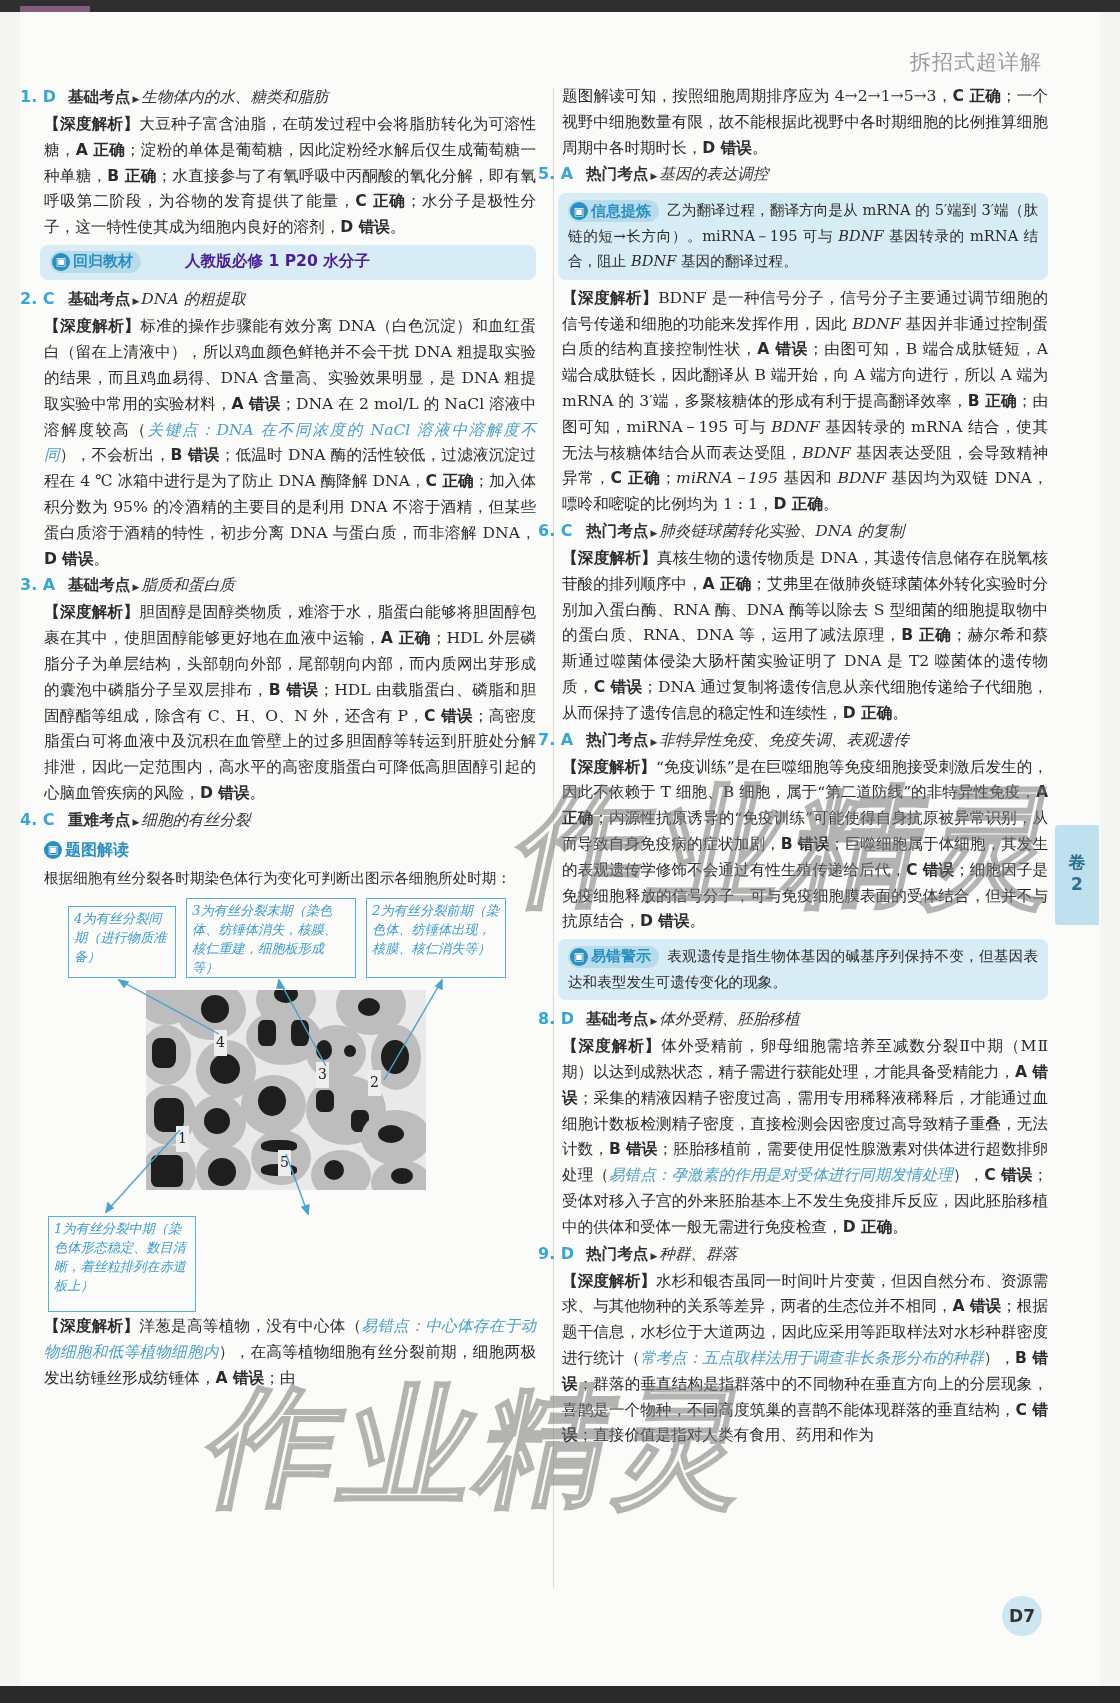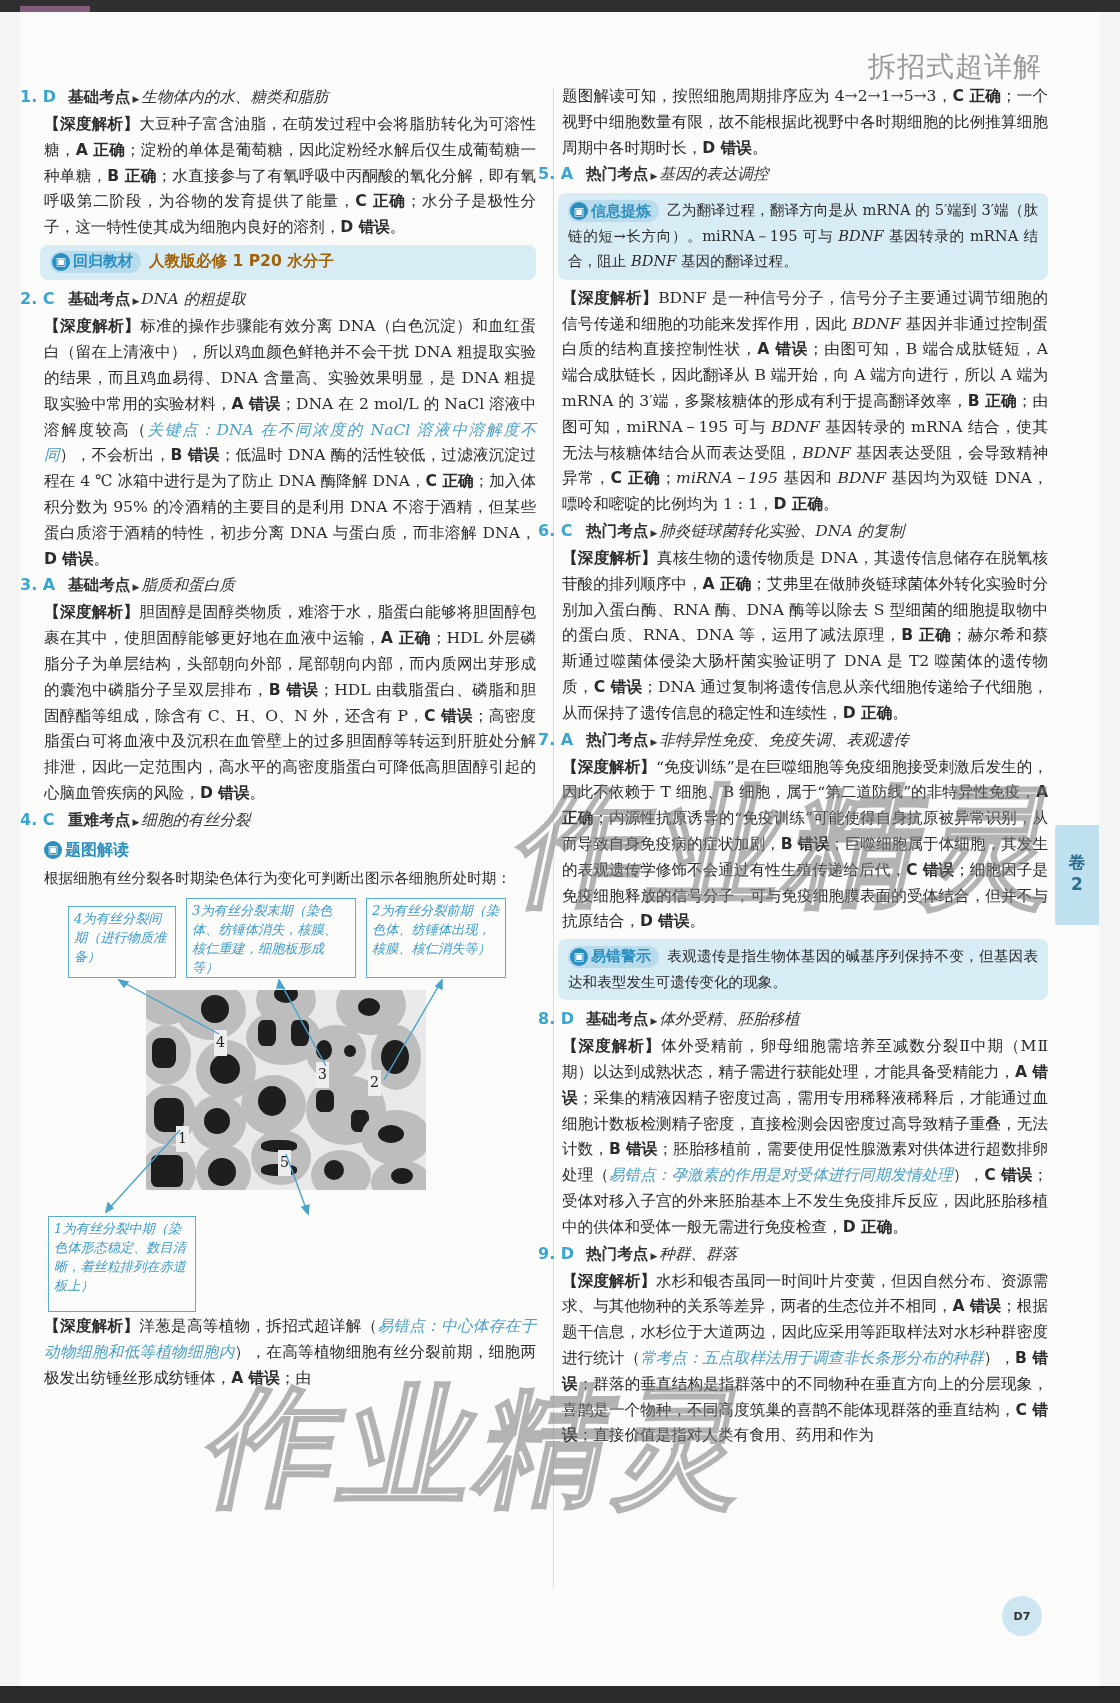--- a/index.html
+++ b/index.html
@@ -2,50 +2,50 @@
 <html><head>
 <meta charset="utf-8">
 <style>
   * { box-sizing: border-box; margin: 0; padding: 0; }
   html, body { width: 1120px; height: 1703px; background: #f4f4f2; overflow: hidden; }
   body { position: relative; font-family: "DejaVu Serif", "Liberation Serif", serif; color: #2b2b2b; }
   .topbar { position: absolute; left: 0; top: 0; width: 1120px; height: 12px; background: #2f2f2f; }
   .topbar .pink { position: absolute; left: 20px; top: 6px; width: 70px; height: 8px; background: #d98ac8; opacity: .5; }
   .bottombar { position: absolute; left: 0; top: 1686px; width: 1120px; height: 17px; background: #2a2a2a; }
   .page { position: absolute; left: 20px; top: 12px; width: 1080px; height: 1674px; background: #fbfbf9; }
-  .header-title { position: absolute; right: 78px; top: 48px; font-family: "DejaVu Sans", sans-serif; font-size: 28px; color: #9a9a9a; letter-spacing: 1px; }
+  .header-title { position: absolute; right: 78px; top: 48px; font-family: "DejaVu Sans", sans-serif; font-size: 21px; color: #9a9a9a; letter-spacing: 1px; }
   .col { position: absolute; top: 84px; font-size: 15.6px; line-height: 25.8px; }
   .col.left { left: 44px; width: 492px; }
   .col.right { left: 562px; width: 486px; }
   .divider { position: absolute; left: 553px; top: 88px; width: 1px; height: 1500px; background: #dadada; }
   .q-head { display: flex; align-items: baseline; font-size: 15.6px; line-height: 26px; margin-left: -24px; }
   .q-num { font-family: "DejaVu Sans", sans-serif; font-weight: bold; color: #3aa5cf; width: 48px; font-size: 16px; }
   .q-kind { font-family: "DejaVu Sans", sans-serif; font-weight: bold; color: #333; }
   .q-arrow { font-size: 9px; margin: 0 2px; color: #333; }
   .q-topic { font-family: "DejaVu Serif", serif; font-style: italic; color: #333; }
   .para { text-align: justify; }
   .tag { font-family: "DejaVu Sans", sans-serif; font-weight: bold; }
   .b { font-weight: bold; font-family: "DejaVu Sans", sans-serif; }
   .hint { color: #4a9fc6; font-style: italic; }
   .it { font-style: italic; }
   .box { background: #d8ecf5; border-radius: 8px; padding: 4px 10px 6px 10px; margin: 4px 0 6px -4px; line-height: 25.5px; }
   .badge { display: inline-flex; align-items: center; background: #b9dcec; border-radius: 12px; padding: 0 8px 0 2px; margin-right: 8px; font-family: "DejaVu Sans", sans-serif; font-weight: bold; color: #2b8fbf; font-size: 15px; height: 22px; vertical-align: middle; }
   .badge-icon { width: 18px; height: 18px; border-radius: 50%; background: #2b8fbf; color: #fff; display: inline-flex; align-items: center; justify-content: center; font-size: 11px; margin-right: 3px; }
-  .box-title { font-family: "DejaVu Sans", sans-serif; font-weight: bold; color: #a16207; }
+  .box-title { font-family: "DejaVu Sans", sans-serif; font-weight: bold; color: #4c1d95; margin-left: 36px; }
   .box-text { font-size: 14.6px; }
   .plain-badge { display: inline-flex; align-items: center; font-family: "DejaVu Sans", sans-serif; font-weight: bold; color: #2b8fbf; font-size: 16px; margin: 2px 0; }
   .figure { position: relative; height: 420px; margin: 4px 0 0 0; }
   .lbl { position: absolute; border: 1.5px solid #5aaed3; background: #fbfbf9; color: #3d9bc8; font-size: 13.2px; line-height: 19px; padding: 2px 5px; font-style: italic; }
   .micro { position: absolute; left: 102px; top: 96px; width: 280px; height: 200px; background: #e9e9e9; overflow: hidden; }
   .cell { position: absolute; border-radius: 50%; background: #bdbdbd; }
   .nuc { position: absolute; border-radius: 50%; background: #1e1e1e; }
   .cnum { position: absolute; font-size: 14px; color: #222; background: #eee; padding: 0 2px; }
   .arrows { position: absolute; left: 0; top: 0; }
   .side-tab { position: absolute; left: 1055px; top: 825px; width: 44px; height: 100px; background: #bfe0ef; border-radius: 4px 0 0 4px; font-family: "DejaVu Sans", sans-serif; font-weight: bold; color: #2d6f8d; font-size: 17px; text-align: center; padding-top: 26px; line-height: 22px; }
-  .page-badge { position: absolute; left: 1002px; top: 1596px; width: 40px; height: 40px; border-radius: 50%; background: #cde6f1; color: #333; font-family: "DejaVu Sans", sans-serif; font-weight: bold; font-size: 11px; display: flex; align-items: center; justify-content: center; }
+  .page-badge { position: absolute; left: 1002px; top: 1596px; width: 40px; height: 40px; border-radius: 50%; background: #cde6f1; color: #333; font-family: "DejaVu Sans", sans-serif; font-weight: bold; font-size: 17px; display: flex; align-items: center; justify-content: center; }
   .watermark { position: absolute; font-family: "DejaVu Sans", sans-serif; font-weight: bold; font-size: 130px; color: transparent; -webkit-text-stroke: 2px rgba(120,120,120,.55); letter-spacing: 6px; pointer-events: none; transform: skewX(-12deg); }
 </style>
 </head>
 <body>
 
 <div class="topbar">
     <div class="pink"></div>
   </div>
 
 <div class="page"></div>
@@ -177,21 +177,21 @@
           <polygon points="398,86 398,95 392,92"></polygon>
           <polygon points="62,318 64,309 69,314"></polygon>
           <polygon points="264,320 258,313 265,311"></polygon>
         </g>
       </svg>
 
       <div class="lbl" style="left:4px;top:322px;width:148px;height:96px;">1为有丝分裂中期（染色体形态稳定、数目清晰，着丝粒排列在赤道板上）</div>
     </div>
 
     <div class="para">
-      <span class="tag">【深度解析】</span><span>洋葱是高等植物，拆招式超详解（</span><span class="hint">易错点：中心体存在于动物细胞和低等植物细胞内</span><span>），在高等植物细胞有丝分裂前期，细胞两极发出纺锤丝形成纺锤体，</span><span class="b">A 错误</span><span>；由</span>
+      <span class="tag">【深度解析】</span><span>洋葱是高等植物，没有中心体（</span><span class="hint">易错点：中心体存在于动物细胞和低等植物细胞内</span><span>），在高等植物细胞有丝分裂前期，细胞两极发出纺锤丝形成纺锤体，</span><span class="b">A 错误</span><span>；由</span>
     </div>
   </div>
 </div>
 
 <div class="col right">
 
   <div class="para">
     <span>题图解读可知，按照细胞周期排序应为 4→2→1→5→3，</span><span class="b">C 正确</span><span>；一个视野中细胞数量有限，故不能根据此视野中各时期细胞的比例推算细胞周期中各时期时长，</span><span class="b">D 错误</span><span>。</span>
   </div>
 

